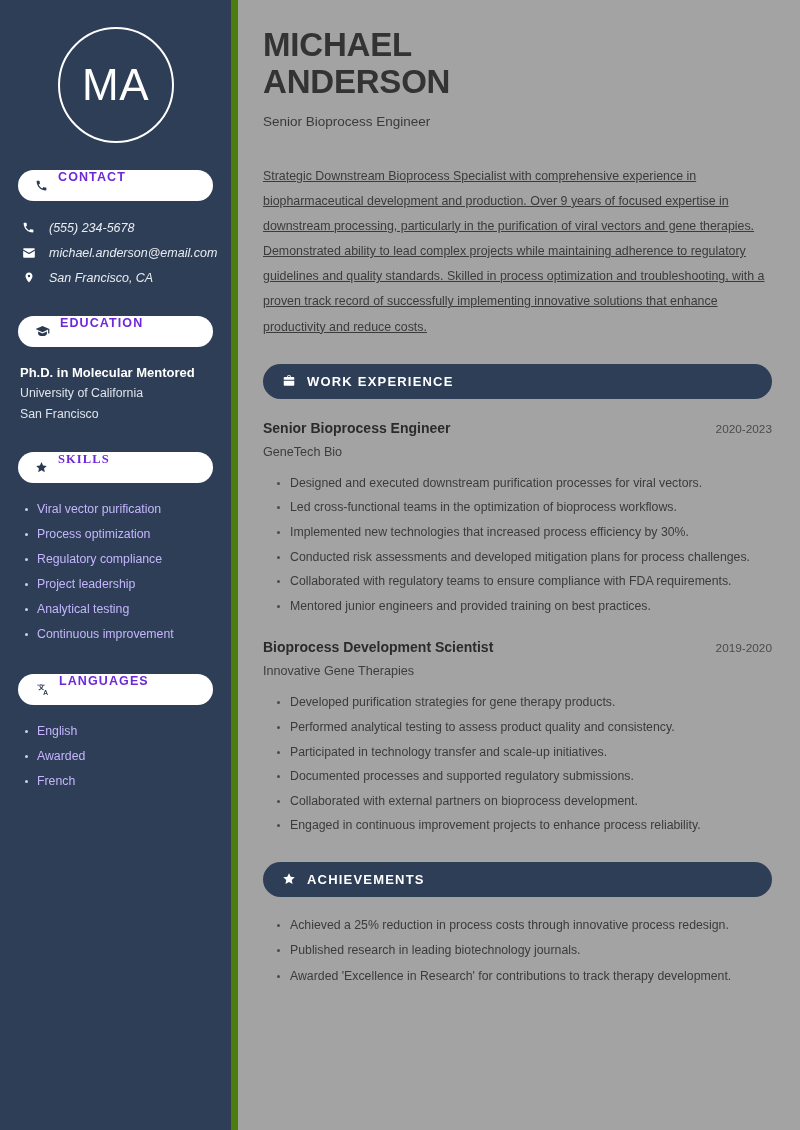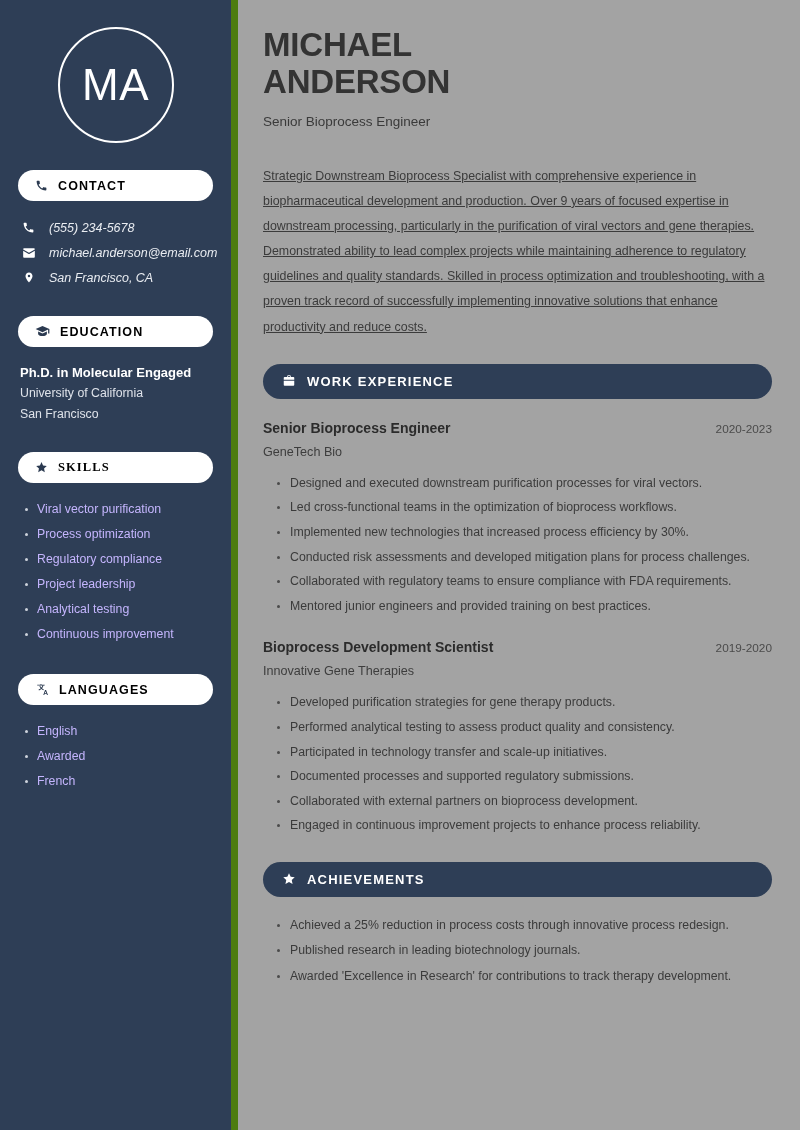--- a/index.html
+++ b/index.html
@@ -45,24 +45,23 @@
     justify-content: center;
     font-size: 44px;
     font-weight: 400;
     letter-spacing: 0.5px;
     color: #ffffff;
   }
 
   
   .pill {
     display: flex;
-    align-items: center;
     gap: 10px;
     background: #ffffff;
-    color: #000000;
+    color: #6d28d9;
     border-radius: 999px;
     height: 31px;
     padding: 0 17px;
     font-size: 12.5px;
     font-weight: bold;
     letter-spacing: 1.1px;
   }
   .pill .ico { display: flex; align-items: center; }
   .pill .ico svg { display: block; }
 
@@ -271,21 +270,21 @@
       <span class="ico">
         <svg width="15" height="13" viewBox="0 0 24 20" fill="#2b3a50">
           <path d="M12 1 1 6l11 5 9-4.1V13h2V6L12 1z"></path>
           <path d="M5 10.1V14c0 1.7 3.1 3.3 7 3.3s7-1.6 7-3.3v-3.9l-7 3.2-7-3.2z"></path>
         </svg>
       </span>
       <span>EDUCATION</span>
     </div>
 
     <div class="edu-block">
-      <div class="edu-degree">Ph.D. in Molecular Engaged</div>
+      <div class="edu-degree">Ph.D. in Molecular Mentored</div>
       <div class="edu-school">University of California</div>
       <div class="edu-location">San Francisco</div>
     </div>
 
     <div class="pill s-skills-pill">
       <span class="ico">
         <svg width="13" height="13" viewBox="0 0 24 24" fill="#2b3a50">
           <path d="M12 2l2.9 6.3 6.9.8-5.1 4.7 1.4 6.8L12 17.2 5.9 20.6l1.4-6.8L2.2 9.1l6.9-.8L12 2z"></path>
         </svg>
       </span>

